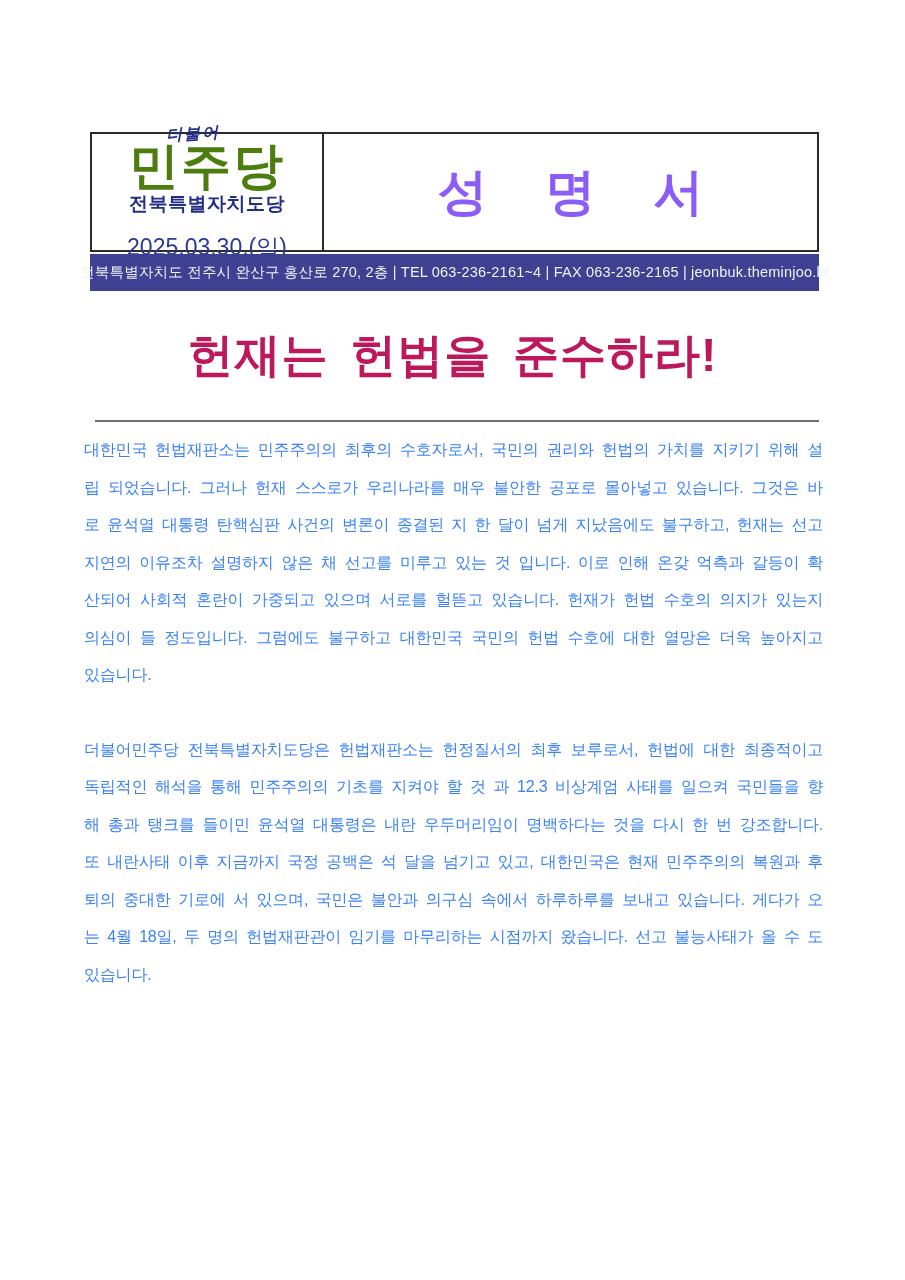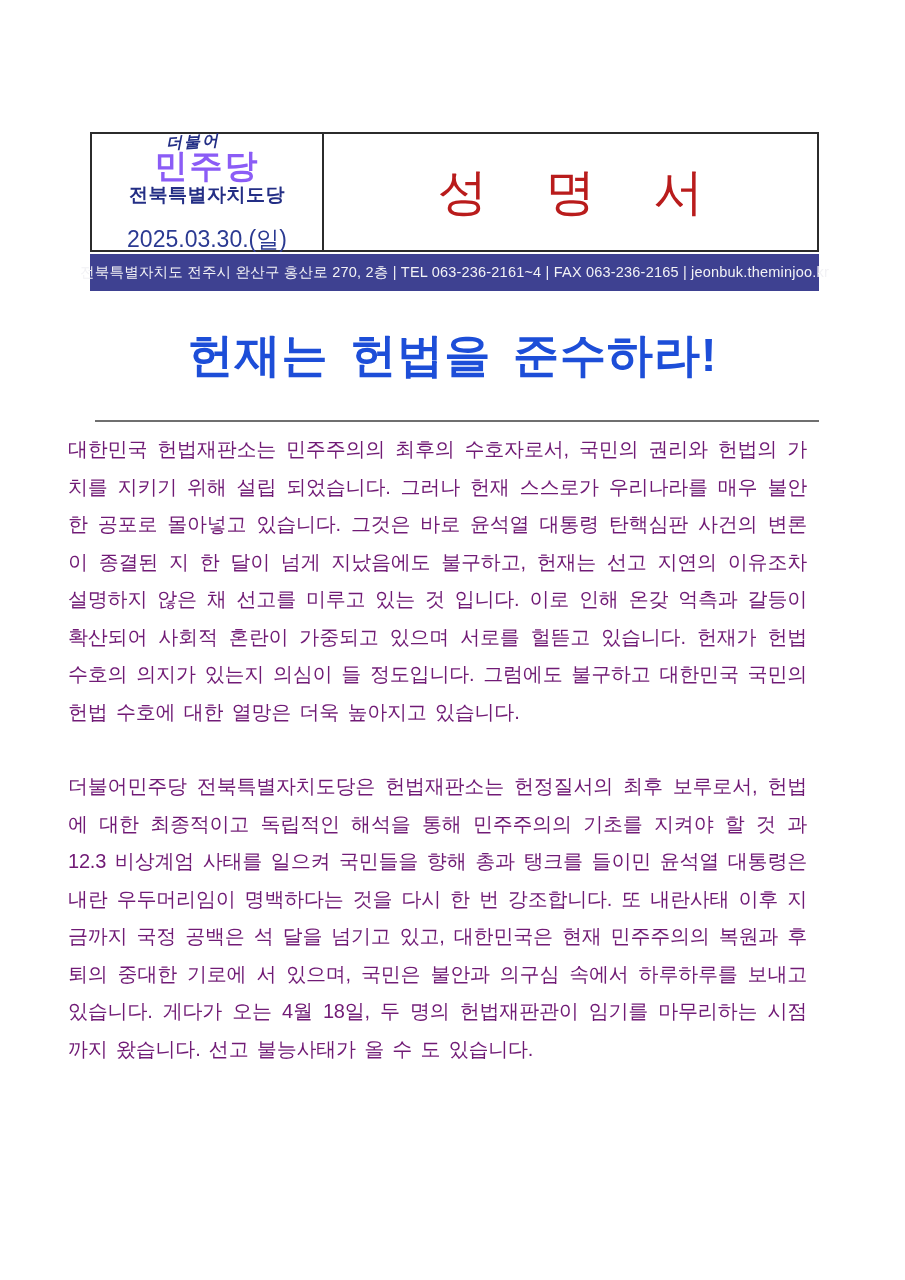--- a/index.html
+++ b/index.html
@@ -37,23 +37,23 @@
   .logo-script {
     font-size: 16px;
     font-weight: 700;
     font-style: italic;
     color: #232e85;
     transform: rotate(-3deg) translateX(-14px);
     letter-spacing: 2px;
     line-height: 1;
   }
   .logo-name {
-    font-size: 33px;
+    font-size: 50px;
     font-weight: 900;
-    color: #8b5cf6;
+    color: #4d7c0f;
     line-height: 1.0;
     letter-spacing: 2px;
   }
   .logo-region {
     font-size: 19px;
     font-weight: 800;
     color: #232e85;
     line-height: 1.15;
     letter-spacing: 0.5px;
     margin-top: 2px;
@@ -66,22 +66,22 @@
     line-height: 1;
   }
   .doctype-cell {
     flex: 1;
     display: flex;
     align-items: center;
     justify-content: center;
   }
   .doctype-title {
     font-size: 50px;
-    font-weight: 400;
-    color: #b91c1c;
+    font-weight: 700;
+    color: #8b5cf6;
     letter-spacing: 22px;
     text-indent: 22px;
     line-height: 1;
   }
 
   
   .contact-bar {
     position: absolute;
     left: 90px;
     top: 254px;
@@ -101,44 +101,44 @@
 
   
   .statement-title {
     position: absolute;
     left: 0;
     top: 328px;
     width: 100%;
     text-align: center;
     font-size: 46px;
     font-weight: 900;
-    color: #1d4ed8;
+    color: #be185d;
     letter-spacing: 1px;
     word-spacing: 8px;
     line-height: 1.2;
   }
 
   
   .divider {
     position: absolute;
     left: 95px;
     top: 420px;
     width: 724px;
     height: 0;
     border-top: 2px solid #6f6f6f;
   }
 
   
   .body-text {
     position: absolute;
-    left: 68px;
+    left: 84px;
     top: 431px;
     width: 739px;
-    color: #701a75;
-    font-size: 20px;
+    color: #3b82f6;
+    font-size: 16px;
     line-height: 37.5px;
     text-align: justify;
     word-spacing: 3px;
     letter-spacing: -0.2px;
   }
   .body-text p { margin-bottom: 37px; }
   .body-text p:last-child { margin-bottom: 0; }
 </style>
 </head>
 <body>

